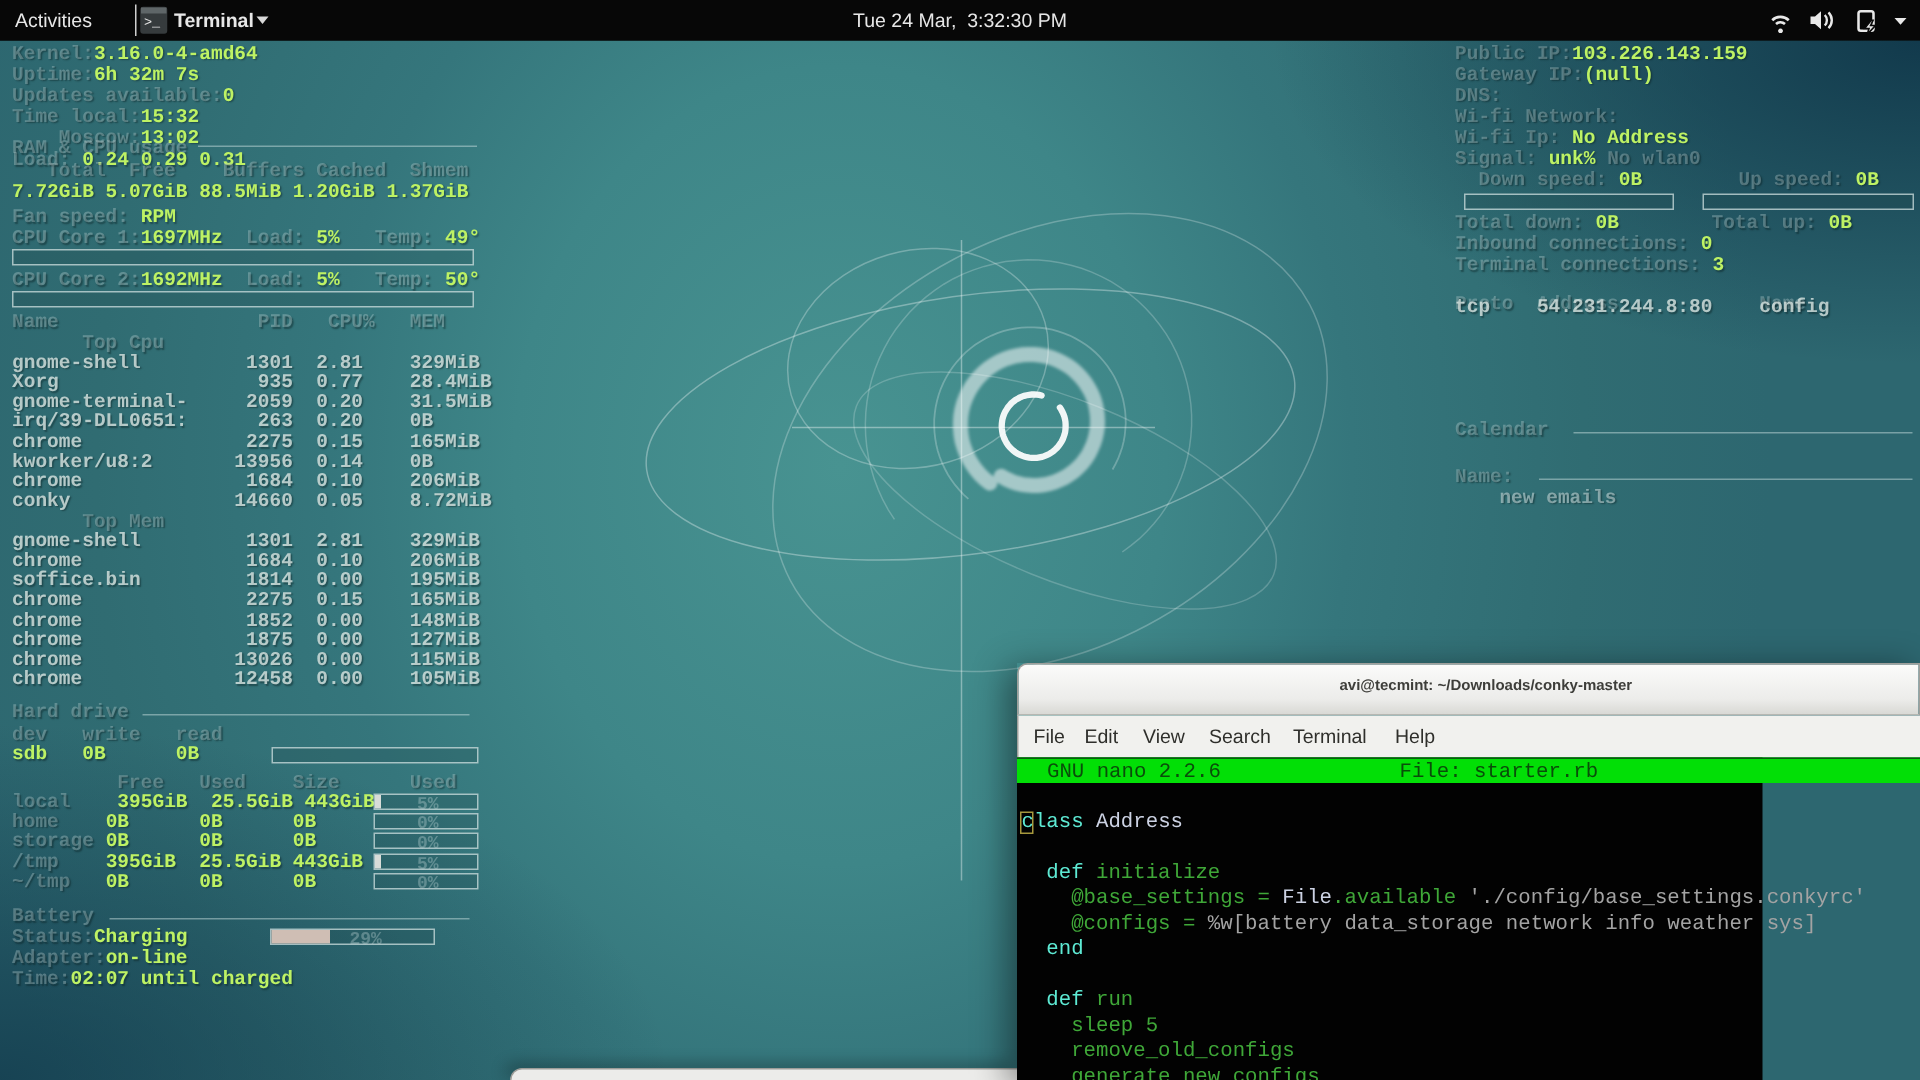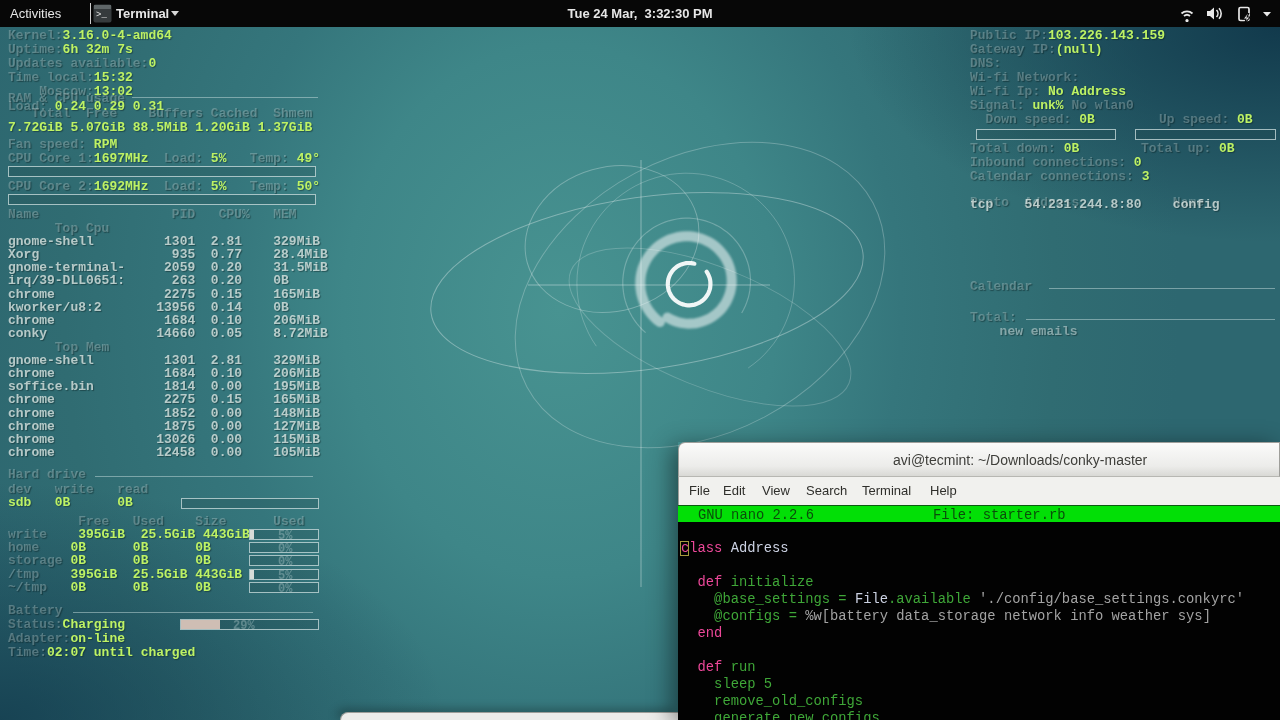--- a/index.html
+++ b/index.html
@@ -14,28 +14,28 @@
 .w{color:#bef264}
 .m{color:rgba(210,226,226,0.55)}
 .p{color:rgba(223,233,230,0.78)}
 .bar{position:absolute;border:1px solid rgba(213,230,230,0.72);background:rgba(30,70,76,0.25)}
 .bar i{position:absolute;left:0;top:0;bottom:0;display:block;background:#d8dcd8}
 .bar .pct{position:absolute;left:28px;top:-1px;font-family:"Liberation Mono",monospace;font-size:12px;font-weight:bold;font-style:normal;color:rgba(205,224,224,0.33)}
 .rule{position:absolute;height:1px;background:rgba(205,226,226,0.48)}
 .bwin{position:absolute;left:340px;top:712px;width:339px;height:8px;background:#ececea;border:1px solid #9d9d99;border-bottom:none;border-top-left-radius:8px;box-shadow:-4px -3px 10px rgba(0,0,0,0.3)}
 .term{position:absolute;left:678px;top:442px;width:602px;height:278px;box-shadow:-6px 4px 22px rgba(0,0,0,0.45)}
 .tbar{position:absolute;left:0;top:0;width:602px;height:35px;background:linear-gradient(#fbfbfa 0%,#ececea 70%,#d9d9d5 100%);border:1px solid #9f9f9b;border-bottom:1px solid #b7b7b2;border-top-left-radius:7px}
-.title{position:absolute;left:214px;top:9px;font-size:14px;font-weight:normal;color:#3e3e3a;white-space:nowrap}
+.title{position:absolute;left:214px;top:9px;font-size:10px;font-weight:bold;color:#3e3e3a;white-space:nowrap}
 .menu{position:absolute;left:0;top:35px;width:602px;height:28px;background:#f1f1ee;border-left:1px solid #9f9f9b}
 .mi{position:absolute;top:6px;font-size:13px;color:#2f2f2b;white-space:nowrap}
-.tblack{position:absolute;left:0;top:63px;width:602px;height:215px;background:#020202}
+.tblack{position:absolute;left:0;top:63px;width:497px;height:215px;background:#020202}
 .nbar{position:absolute;left:0;top:0;width:602px;height:17px;border-top:1px solid #0b5c10;background:#02df06}
 .nbar span{position:absolute;top:2px;font-family:"Liberation Mono",monospace;font-size:13.8px;color:#0a4d0a;white-space:pre}
 .code{position:absolute;left:3px;top:35px;font-family:"Liberation Mono",monospace;font-size:13.8px;line-height:17px;white-space:pre}
-.kw{color:#ec4899}.gr{color:#3fa738}.st{color:#a3a3a3}.co{color:#ccd2e3}
+.kw{color:#5eead4}.gr{color:#3fa738}.st{color:#a3a3a3}.co{color:#ccd2e3}
 .cursor{position:absolute;left:2px;top:36px;width:9px;height:15px;border:1px solid #a6983d}
 </style></head>
 <body>
 <div class="wall">
     <svg width="1280" height="693" viewBox="0 0 1280 693" style="position:absolute;left:0;top:0">
 <defs>
         <filter id="b1" x="-30%" y="-30%" width="160%" height="160%">
           <feGaussianBlur stdDeviation="1.1"></feGaussianBlur>
         </filter>
       </defs>
@@ -86,21 +86,21 @@
 <div class="ck" style="left:8px;top:407px"><span class="p">chrome              1852  0.00    148MiB</span></div>
 <div class="ck" style="left:8px;top:420px"><span class="p">chrome              1875  0.00    127MiB</span></div>
 <div class="ck" style="left:8px;top:433px"><span class="p">chrome             13026  0.00    115MiB</span></div>
 <div class="ck" style="left:8px;top:446px"><span class="p">chrome             12458  0.00    105MiB</span></div>
 <div class="ck" style="left:8px;top:468px"><span class="d">Hard drive</span></div>
 <div class="rule" style="left:95px;top:476px;width:218px"></div>
 <div class="ck" style="left:8px;top:483px"><span class="d">dev   write   read</span></div>
 <div class="ck" style="left:8px;top:496px"><span class="w">sdb   0B      0B</span></div>
 <div class="bar" style="left:181px;top:498px;width:138px;height:11px"></div>
 <div class="ck" style="left:8px;top:515px"><span class="d">         Free   Used    Size      Used</span></div>
-<div class="ck" style="left:8px;top:528px"><span class="d">write    </span><span class="w">395GiB  25.5GiB 443GiB</span></div>
+<div class="ck" style="left:8px;top:528px"><span class="d">local    </span><span class="w">395GiB  25.5GiB 443GiB</span></div>
 <div class="bar" style="left:249px;top:529px;width:70px;height:11px">
     <i style="width:4px"></i>
     <b class="pct">5%</b>
   </div>
 <div class="ck" style="left:8px;top:541px"><span class="d">home    </span><span class="w">0B      0B      0B</span></div>
 <div class="bar" style="left:249px;top:542px;width:70px;height:11px">
     <b class="pct">0%</b>
   </div>
 <div class="ck" style="left:8px;top:554px"><span class="d">storage </span><span class="w">0B      0B      0B</span></div>
 <div class="bar" style="left:249px;top:555px;width:70px;height:11px">
@@ -111,45 +111,45 @@
     <i style="width:4px"></i>
     <b class="pct">5%</b>
   </div>
 <div class="ck" style="left:8px;top:581px"><span class="d">~/tmp   </span><span class="w">0B      0B      0B</span></div>
 <div class="bar" style="left:249px;top:582px;width:70px;height:11px">
     <b class="pct">0%</b>
   </div>
 <div class="ck" style="left:8px;top:604px"><span class="d">Battery</span></div>
 <div class="rule" style="left:73px;top:612px;width:240px"></div>
 <div class="ck" style="left:8px;top:618px"><span class="d">Status:</span><span class="w">Charging</span></div>
-<div class="bar" style="left:180px;top:619px;width:139px;height:11px">
+<div class="bar" style="left:180px;top:619px;width:110px;height:11px">
     <i style="width:39px;background:#cfbeb4"></i>
     <b class="pct" style="left:52px">29%</b>
   </div>
 <div class="ck" style="left:8px;top:632px"><span class="d">Adapter:</span><span class="w">on-line</span></div>
 <div class="ck" style="left:8px;top:646px"><span class="d">Time:</span><span class="w">02:07 until charged</span></div>
 <div class="ck" style="left:970px;top:29px"><span class="d">Public IP:</span><span class="w">103.226.143.159</span></div>
 <div class="ck" style="left:970px;top:43px"><span class="d">Gateway IP:</span><span class="w">(null)</span></div>
 <div class="ck" style="left:970px;top:57px"><span class="d">DNS:</span></div>
 <div class="ck" style="left:970px;top:71px"><span class="d">Wi-fi Network:</span></div>
 <div class="ck" style="left:970px;top:85px"><span class="d">Wi-fi Ip: </span><span class="w">No Address</span></div>
 <div class="ck" style="left:970px;top:99px"><span class="d">Signal: </span><span class="w">unk% </span><span class="d">No wlan0</span></div>
 <div class="ck" style="left:970px;top:113px"><span class="d">  Down speed: </span><span class="w">0B</span></div>
 <div class="ck" style="left:1159px;top:113px"><span class="d">Up speed: </span><span class="w">0B</span></div>
 <div class="bar" style="left:976px;top:129px;width:140px;height:11px"></div>
 <div class="bar" style="left:1135px;top:129px;width:141px;height:11px"></div>
 <div class="ck" style="left:970px;top:142px"><span class="d">Total down: </span><span class="w">0B</span></div>
 <div class="ck" style="left:1141px;top:142px"><span class="d">Total up: </span><span class="w">0B</span></div>
 <div class="ck" style="left:970px;top:156px"><span class="d">Inbound connections: </span><span class="w">0</span></div>
-<div class="ck" style="left:970px;top:170px"><span class="d">Calendar connections: </span><span class="w">3</span></div>
+<div class="ck" style="left:970px;top:170px"><span class="d">Terminal connections: </span><span class="w">3</span></div>
 <div class="ck" style="left:970px;top:196px"><span class="d">Proto  Address            Name</span></div>
 <div class="ck" style="left:970px;top:198px"><span class="p">tcp    54.231.244.8:80    config</span></div>
 <div class="ck" style="left:970px;top:280px"><span class="d">Calendar</span></div>
 <div class="rule" style="left:1049px;top:288px;width:226px"></div>
-<div class="ck" style="left:970px;top:311px"><span class="d">Total:</span></div>
+<div class="ck" style="left:970px;top:311px"><span class="d">Name:</span></div>
 <div class="rule" style="left:1026px;top:319px;width:249px"></div>
 <div class="ck" style="left:984px;top:325px"><span class="m">  new emails</span></div>
 <div class="bwin"></div>
 <div class="term">
  <div class="tbar">
       <div class="title">avi@tecmint: ~/Downloads/conky-master</div>
     </div>
  <div class="menu">
   <span class="mi" style="left:10px">File</span>
   <span class="mi" style="left:44px">Edit</span>
@@ -182,21 +182,21 @@
  <div class="tb" style="left:90px;top:3px;width:1px;height:21px;background:#cfcfcf"></div>
  <svg class="tb" style="left:93px;top:4px" width="19" height="19" viewBox="0 0 19 19">
    <rect x="0.5" y="0.5" width="18" height="18" rx="2" fill="#3e4446" opacity="0.85"></rect>
    <rect x="1" y="1" width="17" height="4" fill="#70797b" opacity="0.7"></rect>
    <text x="3" y="13" font-size="9" fill="#e8e8e8" font-family="Liberation Mono,monospace">&gt;_</text>
  </svg>
  <div class="tb" style="left:116px;font-weight:bold">Terminal</div>
  <svg class="tb" style="left:170px;top:10px" width="10" height="8" viewBox="0 0 10 8">
       <path d="M1 1 L9 1 L5 6 Z" fill="#d8d8d8"></path>
     </svg>
- <div class="tb" style="left:50%;transform:translateX(-50%);font-weight:bold;white-space:pre">Tue 24 Mar,  3:32:30 PM</div>
+ <div class="tb" style="left:50%;transform:translateX(-50%);font-weight:normal;white-space:pre">Tue 24 Mar,  3:32:30 PM</div>
  <svg class="tb" style="left:1177px;top:5px" width="100" height="17" viewBox="0 0 100 17">
   <g fill="#e8e8e8">
    <path d="M10 14 a1.6 1.6 0 1 0 0.01 0"></path>
    <path d="M4.5 8.5 A8 8 0 0 1 15.5 8.5" fill="none" stroke="#e8e8e8" stroke-width="1.8"></path>
    <path d="M7 11 A4.6 4.6 0 0 1 13 11" fill="none" stroke="#e8e8e8" stroke-width="1.8"></path>
    <path d="M30 6 h3 l4 -3.5 v12 l-4 -3.5 h-3 z"></path>
    <path d="M39.5 5 A5 5 0 0 1 39.5 12" fill="none" stroke="#e8e8e8" stroke-width="1.6"></path>
    <path d="M42 3.2 A7.5 7.5 0 0 1 42 13.8" fill="none" stroke="#e8e8e8" stroke-width="1.6"></path>
    <rect x="62" y="2.5" width="10" height="13" rx="1.5" fill="none" stroke="#e8e8e8" stroke-width="1.7"></rect>
    <path d="M70.5 8.5 l-4.5 5.5 h3 l-1.2 4 l5.5 -6 h-3.2 l1.6 -3.5 z" fill="#e8e8e8" stroke="#0a0a0a" stroke-width="1.1"></path>

